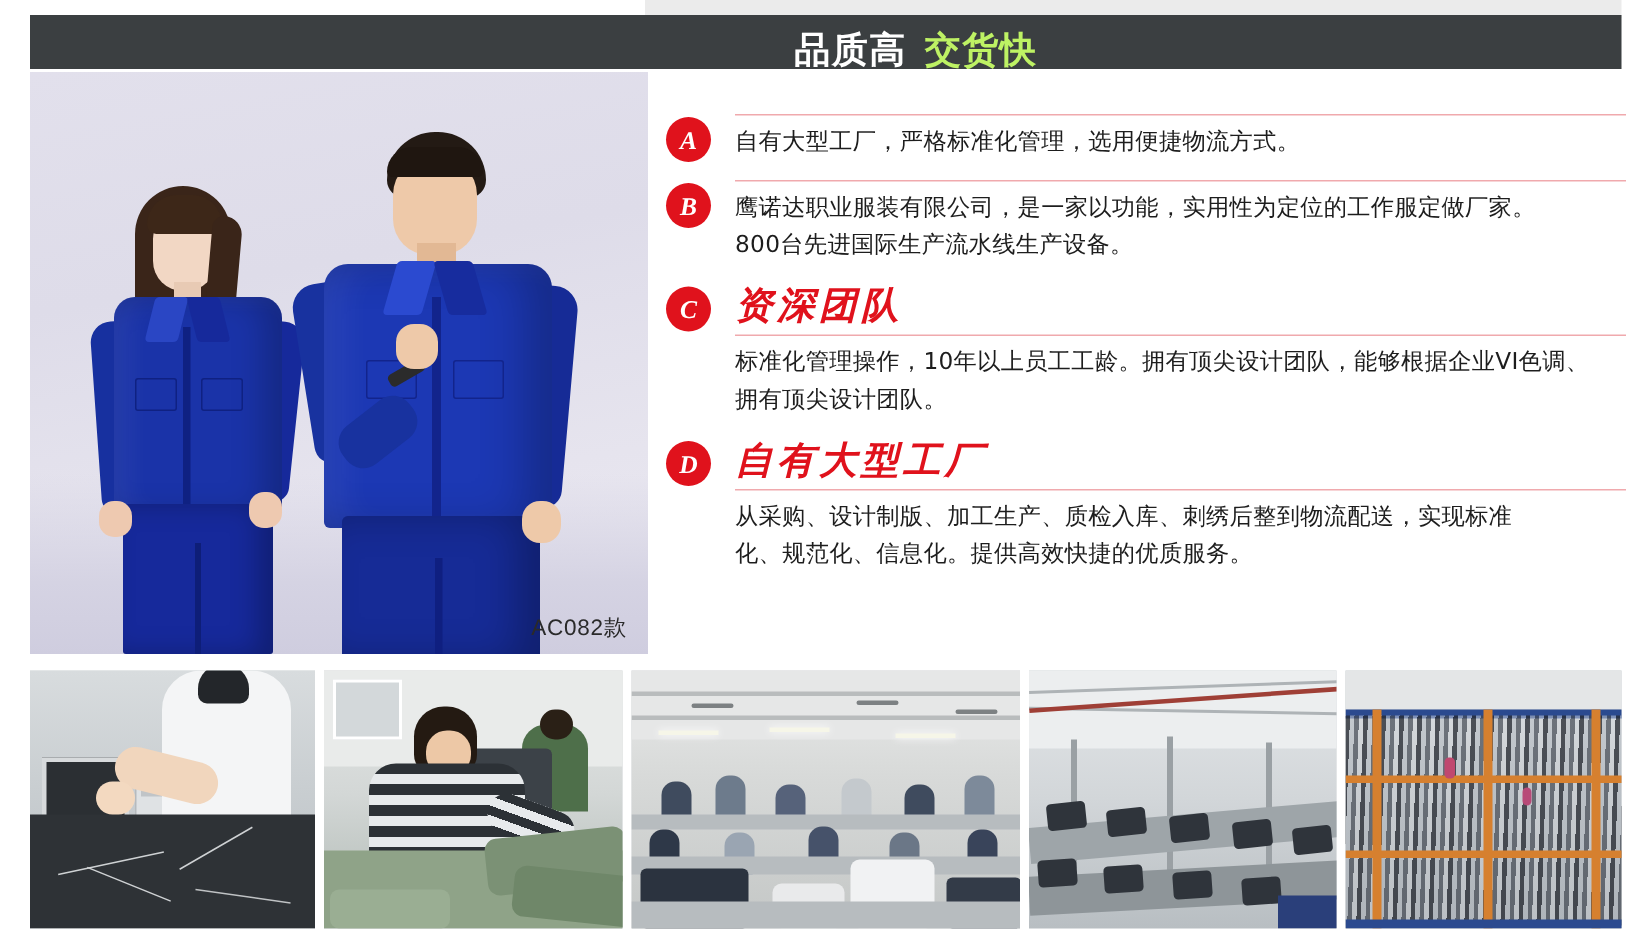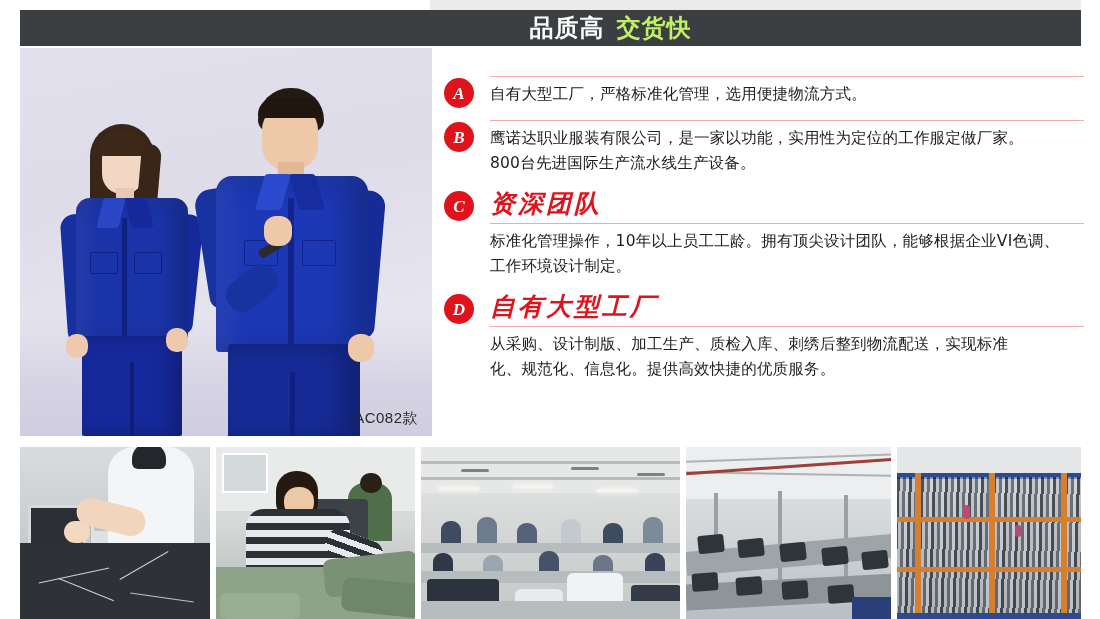--- a/index.html
+++ b/index.html
@@ -36,21 +36,21 @@
 
   
   .banner {
     position: absolute;
     left: 20px;
     top: 10px;
     width: 1061px;
     height: 36px;
     background: #3b3f41;
     display: flex;
-    align-items: center;
+    align-items: flex-end;
     justify-content: center;
     overflow: hidden;
   }
   .banner-inner {
     display: flex;
     align-items: baseline;
     gap: 12px;
     transform: translateX(60px);
   }
   .banner-title-white {
@@ -484,21 +484,21 @@
         <p>800台先进国际生产流水线生产设备。</p>
       </div>
     </div>
 
     <div class="feature">
       <div class="badge">C</div>
       <div class="feature-title">资深团队</div>
       <div class="feature-rule"></div>
       <div class="feature-body">
         <p>标准化管理操作，10年以上员工工龄。拥有顶尖设计团队，能够根据企业VI色调、</p>
-        <p>工作环境设计制定。</p>
+        <p>拥有顶尖设计团队。</p>
       </div>
     </div>
 
     <div class="feature">
       <div class="badge">D</div>
       <div class="feature-title">自有大型工厂</div>
       <div class="feature-rule"></div>
       <div class="feature-body">
         <p>从采购、设计制版、加工生产、质检入库、刺绣后整到物流配送，实现标准</p>
         <p>化、规范化、信息化。提供高效快捷的优质服务。</p>

